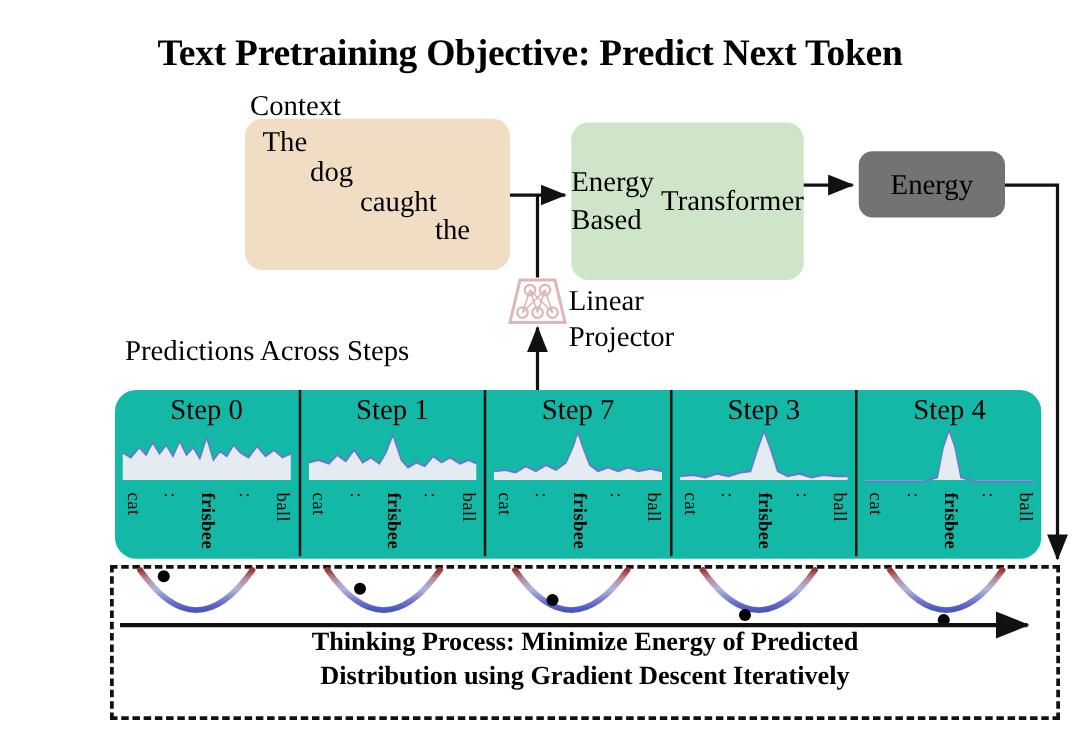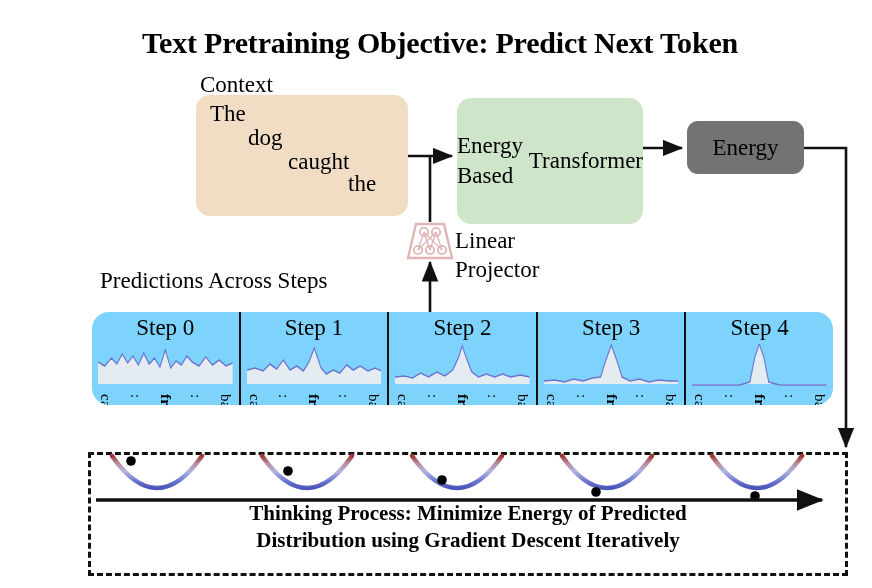--- a/index.html
+++ b/index.html
@@ -11,21 +11,20 @@
     position:relative;
   }
   #root{position:absolute;left:0;top:0;width:872px;height:588px;}
 
   .title{
     position:absolute;left:0;top:26px;width:848px;
     text-align:center;
     font-size:30px;font-weight:bold;
     color:#000;
     letter-spacing:-0.2px;
-    margin-left:16px;
   }
 
   .ctx-label{
     position:absolute;left:200px;top:72px;
     font-size:23px;color:#000;
   }
   .ctx-box{
     position:absolute;left:196px;top:95px;width:212px;height:121px;
     background:#f0ddc4;border-radius:14px;
   }
@@ -52,22 +51,22 @@
     position:absolute;left:455px;top:226px;
     font-size:23px;line-height:29px;color:#000;
   }
 
   .pred-label{
     position:absolute;left:100px;top:268px;
     font-size:23px;color:#000;
   }
 
   .steps-panel{
-    position:absolute;left:92px;top:312px;width:741px;height:93px;
-    background:#7dd3fc;border-radius:17px;
+    position:absolute;left:92px;top:312px;width:741px;height:135px;
+    background:#14b8a6;border-radius:17px;
     overflow:hidden;
     display:flex;
   }
   .step-col{
     position:relative;
     flex:1 1 0;
     height:133px;
   }
   .step-col + .step-col{border-left:2.5px solid #111;}
   .step-title{
@@ -164,21 +163,21 @@
       <div class="step-xlabels">
         <span class="xlab">cat</span>
         <span class="xlab">:</span>
         <span class="xlab bold">frisbee</span>
         <span class="xlab">:</span>
         <span class="xlab">ball</span>
       </div>
     </div>
 
     <div class="step-col">
-      <div class="step-title">Step 2</div>
+      <div class="step-title">Step 7</div>
       <div class="step-plot">
         <svg viewBox="0 0 200 48" preserveAspectRatio="none">
           <path d="M0,40 L0,33 L14,32 L26,34 L38,29 L50,33 L62,28 L74,32 L86,26 L94,14 L100,2 L106,14 L114,28 L124,33 L136,30 L148,33 L160,30 L172,33 L186,31 L200,33 L200,40 Z" fill="#e4ecf2"></path>
           <path d="M0,33 L14,32 L26,34 L38,29 L50,33 L62,28 L74,32 L86,26 L94,14 L100,2 L106,14 L114,28 L124,33 L136,30 L148,33 L160,30 L172,33 L186,31 L200,33" fill="none" stroke="#6a75d0" stroke-width="1.6"></path>
         </svg>
       </div>
       <div class="step-xlabels">
         <span class="xlab">cat</span>
         <span class="xlab">:</span>
         <span class="xlab bold">frisbee</span>

